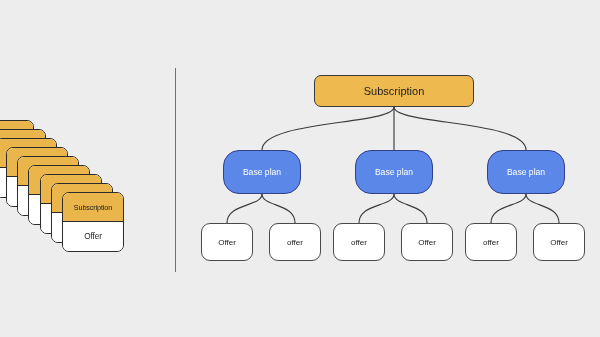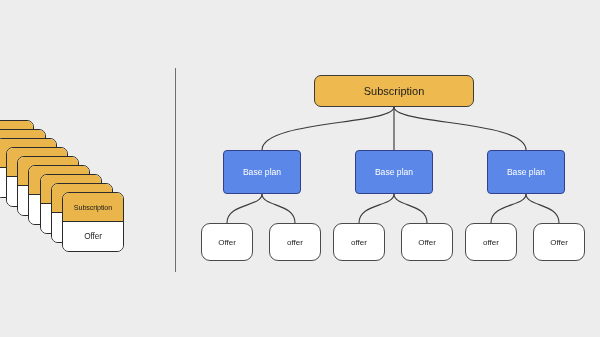--- a/index.html
+++ b/index.html
@@ -105,21 +105,21 @@
   .node-root {
     background: #eeba4f;
     border: 1.2px solid #3c3c3c;
     border-radius: 7px;
     color: #1d1d1d;
     font-size: 11px;
   }
   .node-plan {
     background: #5b87e8;
     border: 1.2px solid #32418a;
-    border-radius: 4px;
+    border-radius: 16px;
     color: #ffffff;
     font-size: 8.6px;
   }
   .node-offer {
     background: #ffffff;
     border: 1.2px solid #4a4a4a;
     border-radius: 9px;
     color: #1d1d1d;
     font-size: 8px;
   }

